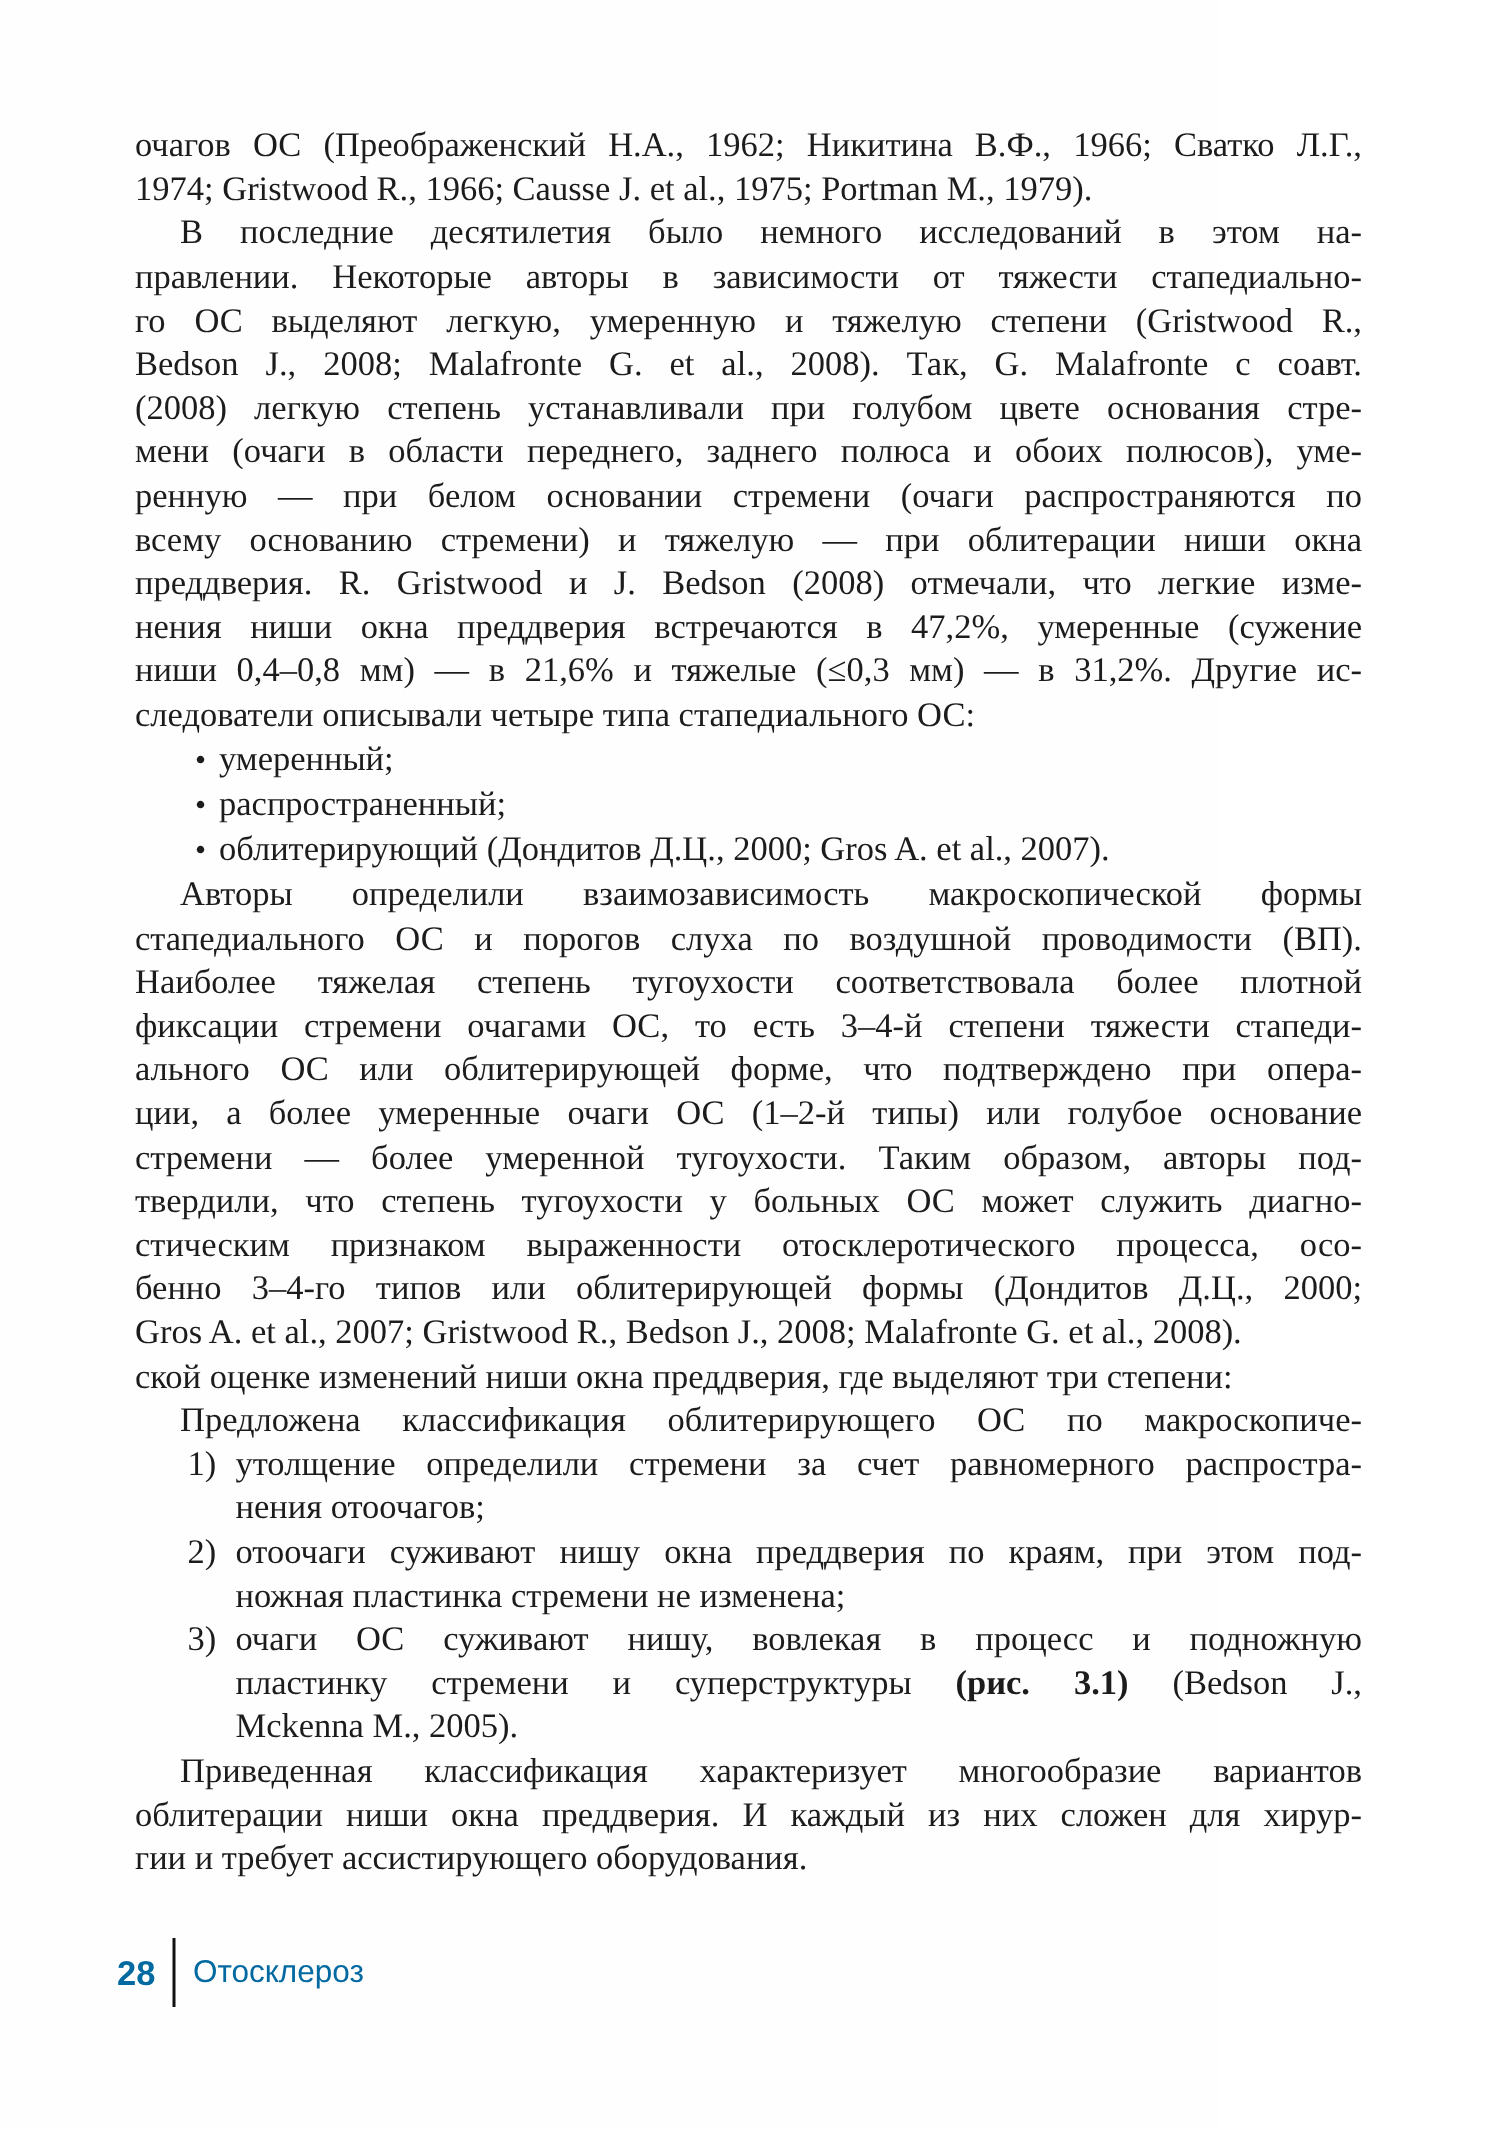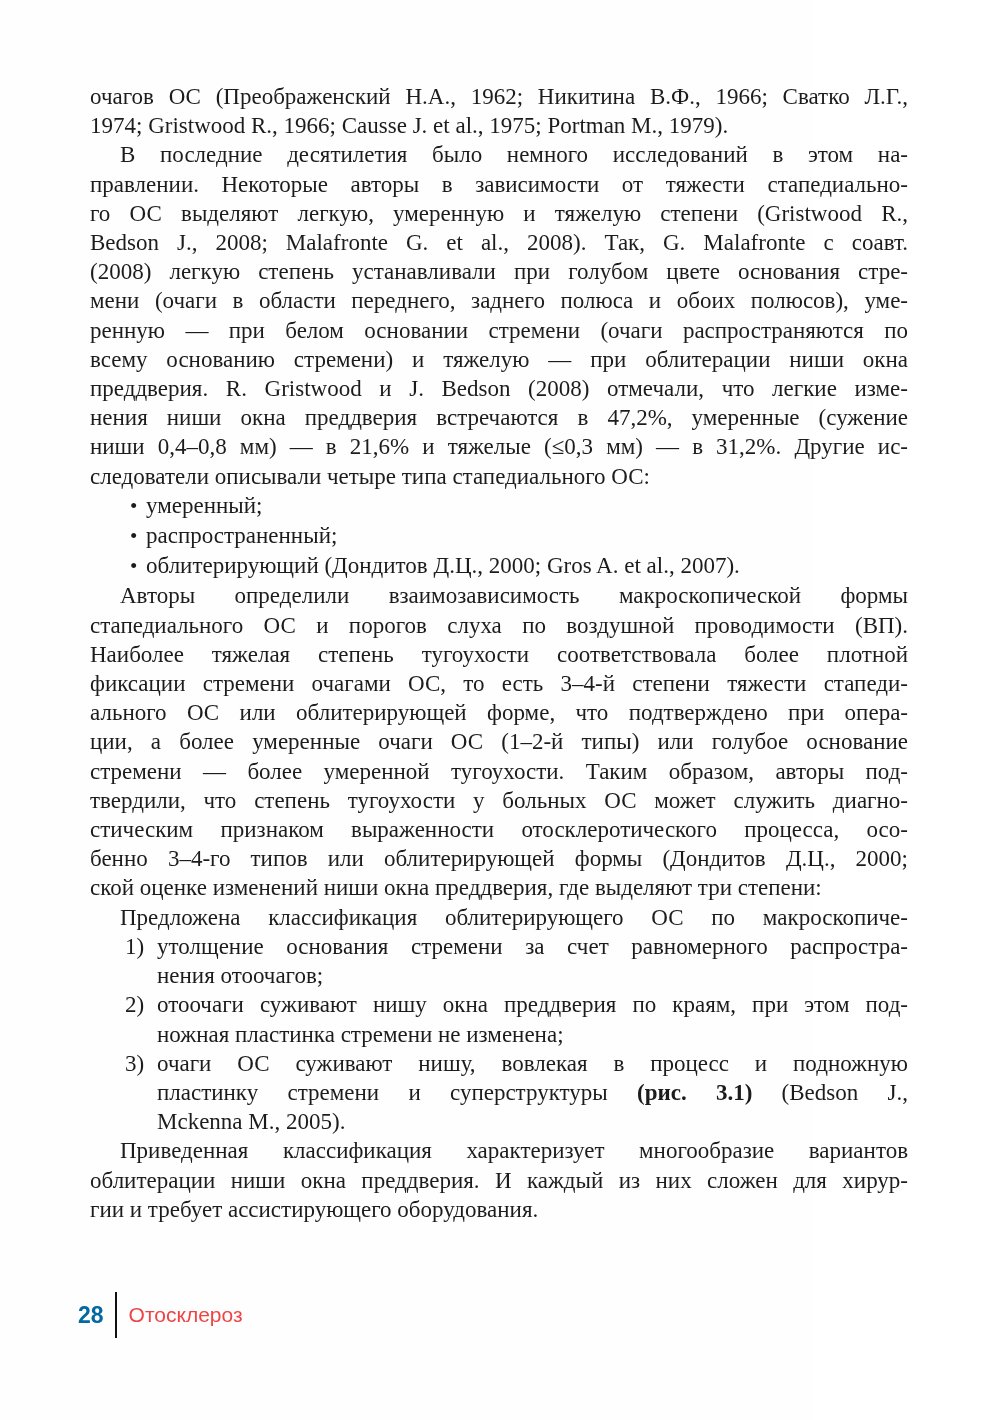--- a/index.html
+++ b/index.html
@@ -56,21 +56,21 @@
     color: #0369a1;
   }
   .footer-divider {
     width: 2px; height: 46px;
     background: #111111;
     margin-left: 11px; margin-right: 12px;
   }
   .footer-title {
     font-size: 21px;
     font-weight: 400;
-    color: #ef4444;
+    color: #0369a1;
   }
 </style>
 </head>
 <body>
 
 <div class="page">
 
   <div class="text-column">
       <div class="para">
         <div class="line">очагов ОС (Преображенский Н.А., 1962; Никитина В.Ф., 1966; Сватко Л.Г.,</div>
@@ -97,29 +97,30 @@
         <div class="line first-indent">Авторы определили взаимозависимость макроскопической формы</div>
         <div class="line">стапедиального ОС и порогов слуха по воздушной проводимости (ВП).</div>
         <div class="line">Наиболее тяжелая степень тугоухости соответствовала более плотной</div>
         <div class="line">фиксации стремени очагами ОС, то есть 3–4-й степени тяжести стапеди-</div>
         <div class="line">ального ОС или облитерирующей форме, что подтверждено при опера-</div>
         <div class="line">ции, а более умеренные очаги ОС (1–2-й типы) или голубое основание</div>
         <div class="line">стремени — более умеренной тугоухости. Таким образом, авторы под-</div>
         <div class="line">твердили, что степень тугоухости у больных ОС может служить диагно-</div>
         <div class="line">стическим признаком выраженности отосклеротического процесса, осо-</div>
         <div class="line">бенно 3–4-го типов или облитерирующей формы (Дондитов Д.Ц., 2000;</div>
+        <div class="line last">Gros A. et al., 2007; Gristwood R., Bedson J., 2008; Malafronte G. et al., 2008).</div>
       </div>
       <div class="para">
         <div class="line last">ской оценке изменений ниши окна преддверия, где выделяют три степени:</div>
         <div class="line first-indent">Предложена классификация облитерирующего ОС по макроскопиче-</div>
       </div>
       <div class="num-item">
         <span class="num-marker">1)</span>
         <div class="num-body">
-          <div class="line">утолщение основания стремени за счет равномерного распростра-</div>
+          <div class="line">утолщение определили стремени за счет равномерного распростра-</div>
           <div class="line last">нения отоочагов;</div>
         </div>
       </div>
       <div class="num-item">
         <span class="num-marker">2)</span>
         <div class="num-body">
           <div class="line">отоочаги суживают нишу окна преддверия по краям, при этом под-</div>
           <div class="line last">ножная пластинка стремени не изменена;</div>
         </div>
       </div>

